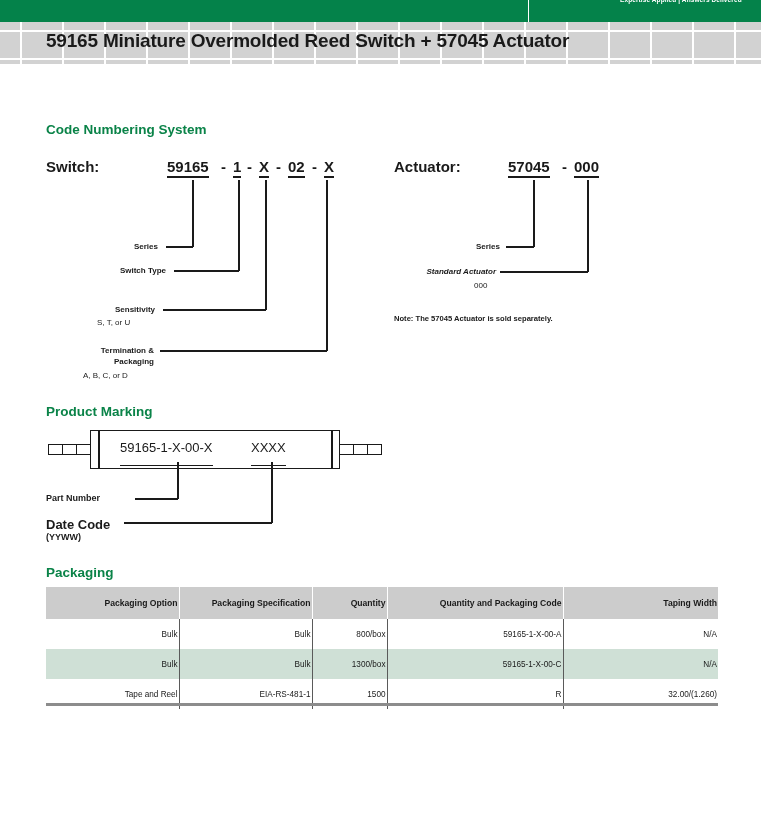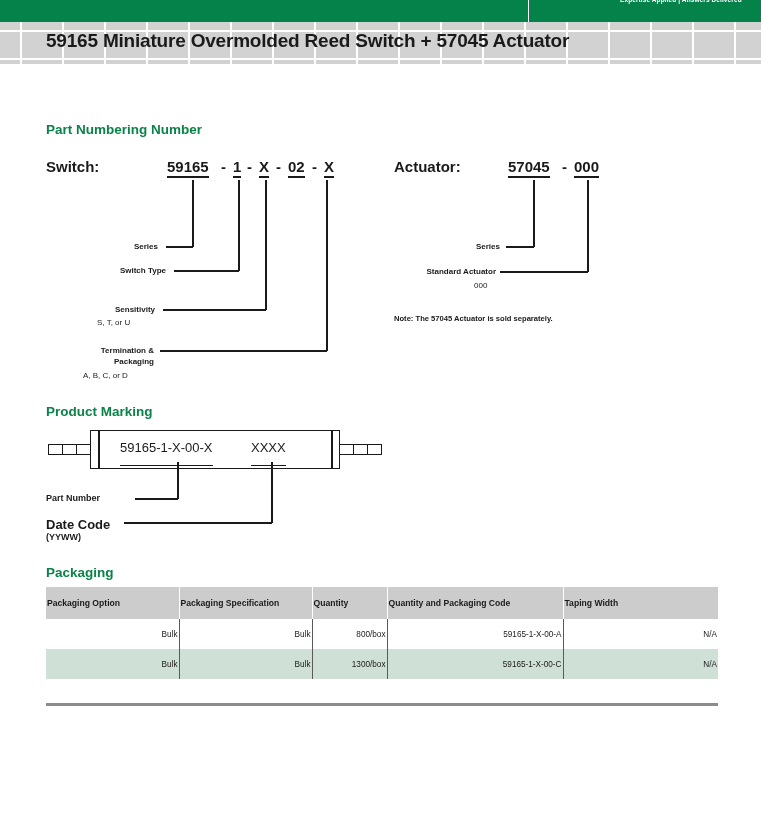--- a/index.html
+++ b/index.html
@@ -169,21 +169,21 @@
     table-layout: fixed;
   }
   .ptable th {
     background: #cccccc;
     font-size: 8.6px;
     font-weight: bold;
     color: #1a1a1a;
     height: 30px;
     border-left: 1.4px solid #ffffff;
     border-right: 1.4px solid #ffffff;
-    text-align: left;
+    text-align: right;
     vertical-align: middle;
   }
   .ptable td {
     font-size: 8.2px;
     color: #1a1a1a;
     height: 28px;
     text-align: right;
     vertical-align: middle;
     border-left: 1.2px solid #5a5a5a;
     border-right: 1.2px solid #5a5a5a;
@@ -225,21 +225,21 @@
   <div class="vline" style="left:608px"></div>
   <div class="vline" style="left:650px"></div>
   <div class="vline" style="left:692px"></div>
   <div class="vline" style="left:734px"></div>
   <div class="hline" style="top:8px"></div>
   <div class="hline" style="top:36px"></div>
 </div>
 <div class="titleband-text">59165 Miniature Overmolded Reed Switch + 57045 Actuator</div>
 <div class="band-white-strip"></div>
 
-<div class="sec-head" style="left:46px; top:122px;">Part Numbering Number</div>
+<div class="sec-head" style="left:46px; top:122px;">Code Numbering System</div>
 
 <div class="t big-label" style="left:46px; top:158px;">Switch:</div>
 
 <div class="pn-seg" style="left:167px; top:158px;">59165</div>
 <div class="pn-dash" style="left:221px; top:158px;">-</div>
 <div class="pn-seg" style="left:233px; top:158px;">1</div>
 <div class="pn-dash" style="left:247px; top:158px;">-</div>
 <div class="pn-seg" style="left:259px; top:158px;">X</div>
 <div class="pn-dash" style="left:276px; top:158px;">-</div>
 <div class="pn-seg" style="left:288px; top:158px;">02</div>
@@ -272,21 +272,21 @@
 <div class="pn-dash" style="left:562px; top:158px;">-</div>
 <div class="pn-seg" style="left:574px; top:158px;">000</div>
 
 <div class="lv" style="left:533px; top:180px; height:67px;"></div>
 <div class="lh" style="left:506px; top:246px; width:28px;"></div>
 
 <div class="lv" style="left:587px; top:180px; height:92px;"></div>
 <div class="lh" style="left:500px; top:271px; width:88px;"></div>
 
 <div class="t lbl-bold" style="left:420px; top:242px; width:80px;">Series</div>
-<div class="t lbl-bold" style="left:386px; top:267px; width:110px;">Standard Actuator</div>
+<div class="t lbl-bold" style="left:386px; top:267px; width:110px;font-style:italic;">Standard Actuator</div>
 <div class="t lbl-sub" style="left:474px; top:281px;">000</div>
 
 <div class="t" style="left:394px; top:314px; font-size:7.6px; font-weight:bold;">Note: The 57045 Actuator is sold separately.</div>
 
 <div class="sec-head" style="left:46px; top:404px;">Product Marking</div>
 
 <div class="body-outer" style="left:90px; top:430px; width:250px; height:39px;"></div>
 <div class="body-inner-l" style="left:98px; top:431px; height:37px;"></div>
 <div class="body-inner-r" style="left:331px; top:431px; height:37px;"></div>
 
@@ -337,16 +337,23 @@
       <td>59165-1-X-00-A</td>
       <td class="edge-r">N/A</td>
     </tr>
     <tr class="alt">
       <td class="edge-l">Bulk</td>
       <td>Bulk</td>
       <td>1300/box</td>
       <td>59165-1-X-00-C</td>
       <td class="edge-r">N/A</td>
     </tr>
+    <tr>
+      <td class="edge-l">Tape and Reel</td>
+      <td>EIA-RS-481-1</td>
+      <td>1500</td>
+      <td>R</td>
+      <td class="edge-r">32.00/(1.260)</td>
+    </tr>
   </tbody>
 </table>
 
 <div class="tbl-rule" style="left:46px; top:703px; width:672px; height:3px;"></div>
 
 </body></html>

